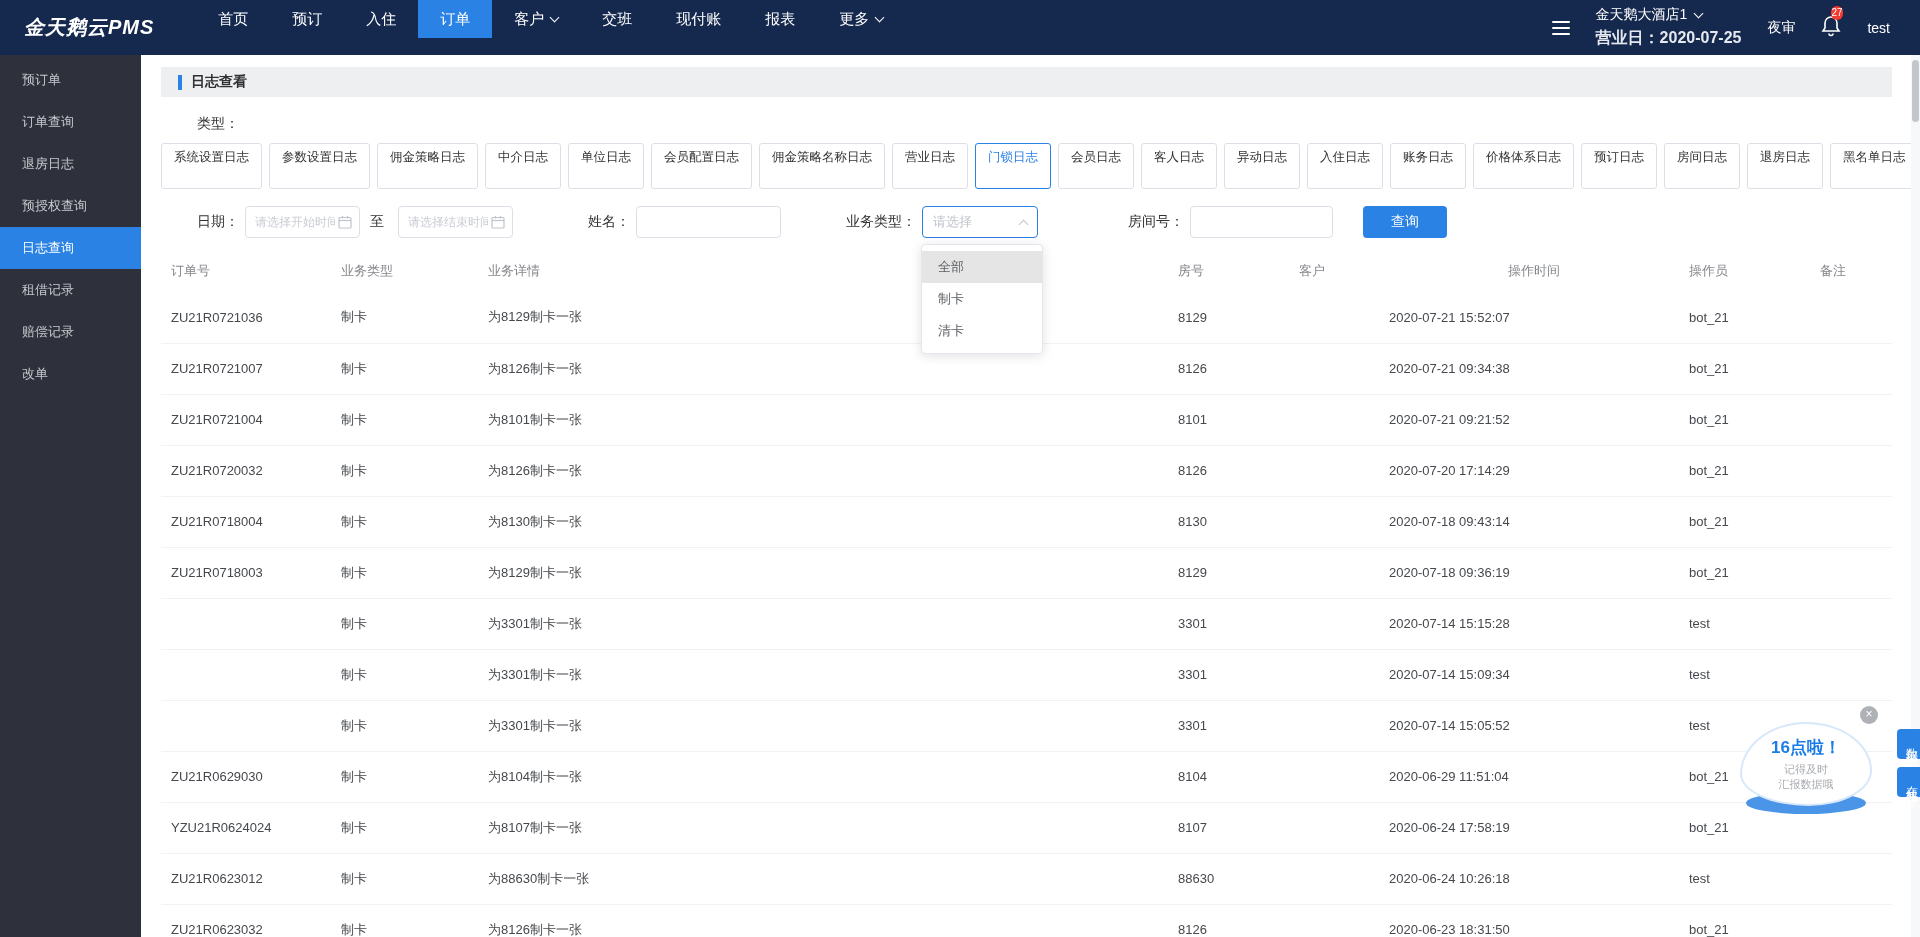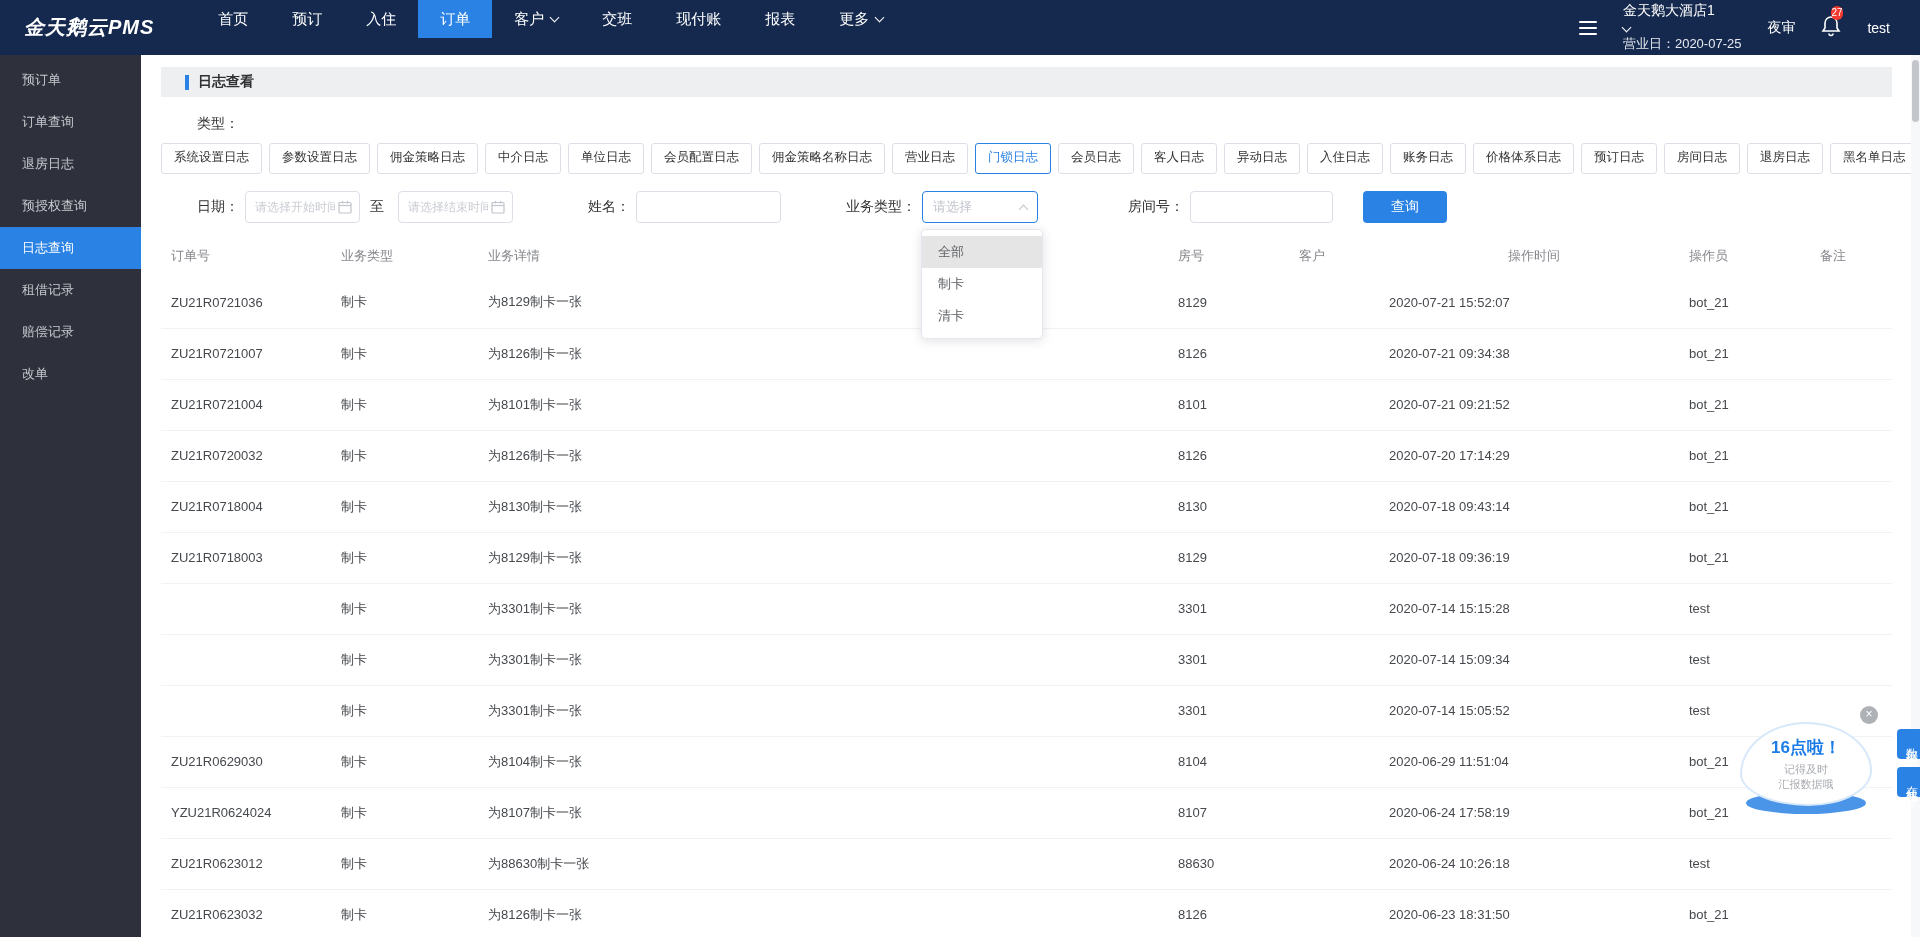--- a/index.html
+++ b/index.html
@@ -17,44 +17,44 @@
   .nav-item.active { background:#2a82e4; }
   .chev { display:inline-block; width:7px; height:7px; border-right:1.5px solid #fff;
     border-bottom:1.5px solid #fff; transform:rotate(45deg); margin-top:-4px; }
   .chev.gray { border-color:#c0c4cc; }
   .chev.up { transform:rotate(-135deg); margin-top:4px; }
   .topbar-right { margin-left:auto; display:flex; align-items:center; gap:26px;
     padding-right:30px; color:#fff; }
   .menu-icon { display:flex; flex-direction:column; gap:4px; cursor:pointer; }
   .menu-icon span { display:block; width:18px; height:2px; background:#fff; border-radius:1px; }
   .hotel-block { font-size:14px; cursor:pointer; }
-  .hotel-name { display:flex; gap:8px;flex-direction:column; }
-  .business-day { font-size:13px; margin-top:4px; color:#e6e9f0; }
+  .hotel-name { display:flex; align-items:center; gap:8px; }
+  .business-day { font-size:16px; margin-top:4px; color:#e6e9f0;font-weight:bold; }
   .night-audit { font-size:14px; cursor:pointer; }
   .bell-wrap { position:relative; cursor:pointer; }
   .badge { position:absolute; top:-9px; left:10px; background:#f5392f; color:#fff;
     font-size:10px; line-height:14px; padding:0 0; border-radius:8px; }
   .username { font-size:14px; cursor:pointer; }
 
   
   .sidebar { position:fixed; top:55px; left:0; width:141px; height:882px; background:#2e313c;
     z-index:40; padding-top:4px; }
   .side-item { height:42px; line-height:42px; padding-left:22px; font-size:13px;
     color:#c6c8cd; cursor:pointer; white-space:nowrap; }
   .side-item.active { background:#2a82e4; color:#fff; }
 
   
   .main { position:absolute; top:55px; left:141px; width:1779px; height:882px; background:#fff; }
   .page-title-bar { margin:12px 28px 0 20px; height:30px; background:#edeff0;
-    display:flex; align-items:center; padding-left:24px; }
+    display:flex; align-items:center; padding-left:17px; }
   .title-accent { width:4px; height:15px; background:#2a82e4; margin-right:9px; }
   .page-title { font-size:14px; font-weight:bold; color:#303133; }
   .type-row { margin:18px 0 0 56px; font-size:14px; color:#333; }
   .log-tabs { display:flex; gap:7px; margin:10px 20px 0 20px; }
-  .log-tab { height:31px; line-height:27px; padding:0 12px; border:1px solid #dcdfe6;
+  .log-tab { height:46px; line-height:27px; padding:0 12px; border:1px solid #dcdfe6;
     border-radius:3px; font-size:12.5px; color:#333; background:#fff; cursor:pointer;
     white-space:nowrap; }
   .log-tab.active { border-color:#2a82e4; color:#2a82e4; }
 
   
   .filter-row { display:flex; align-items:center; margin:17px 20px 0 20px; font-size:14px;
     color:#333; position:relative; }
   .flabel { white-space:nowrap; }
   .lbl-date { margin-left:36px; }
   .input-box { position:relative; height:32px; border:1px solid #dcdfe6; border-radius:4px;

